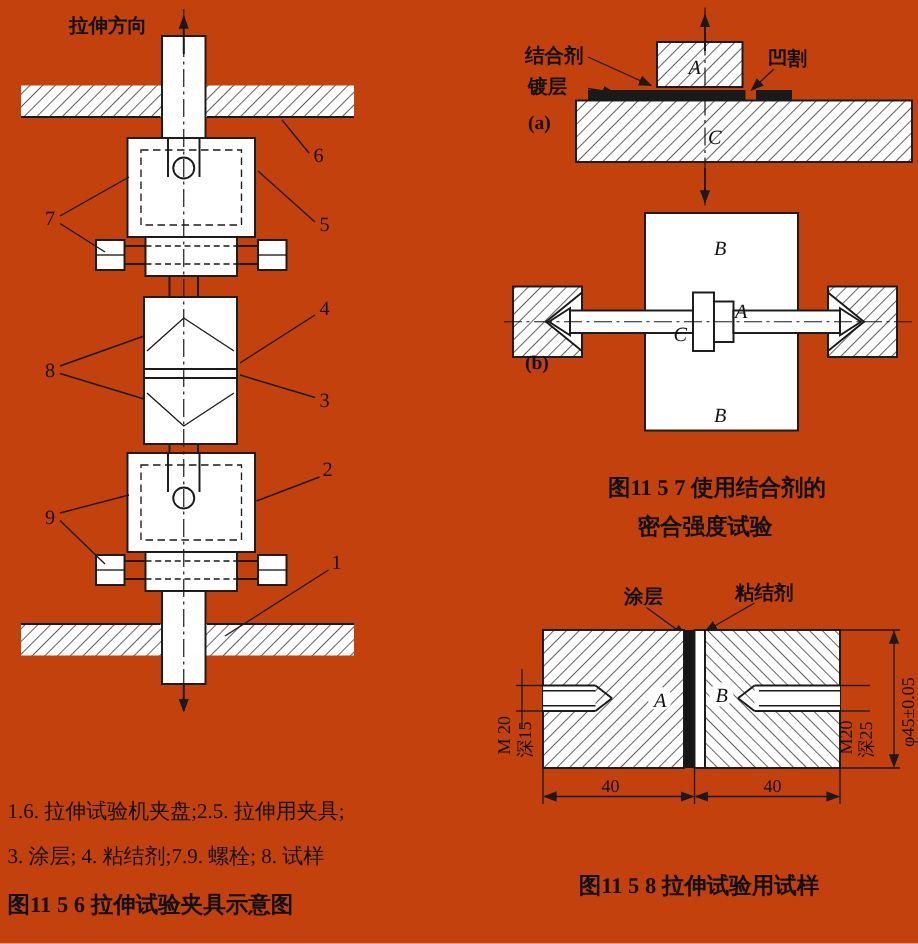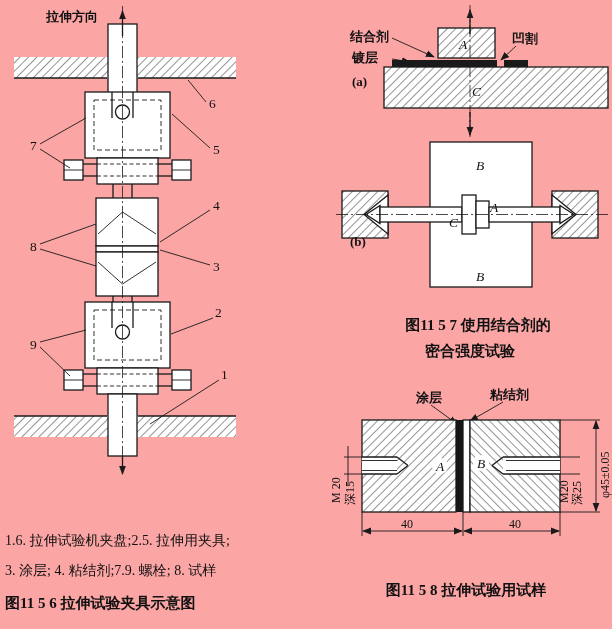--- a/index.html
+++ b/index.html
@@ -1,17 +1,17 @@
 <!DOCTYPE html>
 <html><head>
 <meta charset="utf-8">
 <style>
   html,body { margin:0; padding:0; background:#e8e8e8; }
   .page {
-    width:612px; height:629px; background:#fca5a5; position:relative;
+    width:612px; height:629px; background:#c2410c; position:relative;
     overflow:hidden; font-family:"Liberation Serif","DejaVu Serif",serif;
   }
   svg { display:block; }
   
   .ln   { stroke:#1a1a1a; stroke-width:1.3; fill:none; }
   .thin { stroke:#1a1a1a; stroke-width:0.9; fill:none; }
   .hid  { stroke:#1a1a1a; stroke-width:0.9; stroke-dasharray:4 2.5; fill:none; }
   .cl   { stroke:#1a1a1a; stroke-width:0.8; stroke-dasharray:12 3 2 3; fill:none; }
   .dash { stroke:#1a1a1a; stroke-width:0.9; stroke-dasharray:5 3; fill:none; }
   .wfill { fill:#ffffff; stroke:#1a1a1a; stroke-width:1.3; }

